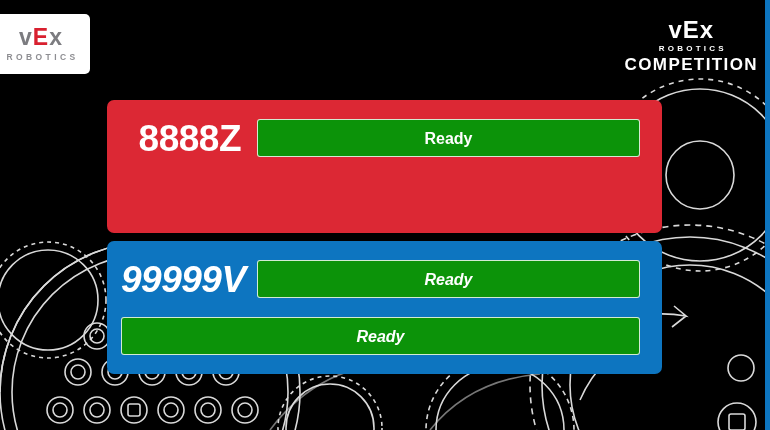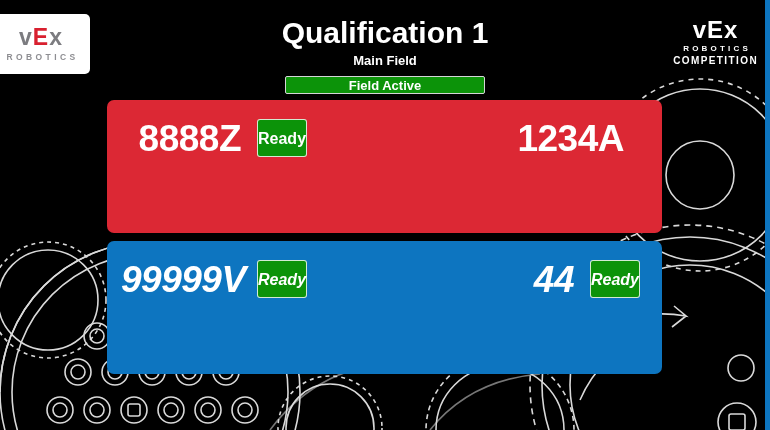--- a/index.html
+++ b/index.html
@@ -86,21 +86,21 @@
   #logo-right .robword {
     font-size: 8px;
     letter-spacing: 3.2px;
     color: #ffffff;
     font-weight: bold;
     margin-top: 2px;
     margin-left: 3px;
     white-space: nowrap;
   }
   #logo-right .compword {
-    font-size: 10px;
+    font-size: 17px;
     letter-spacing: 1.4px;
     color: #ffffff;
     font-weight: bold;
     margin-top: 2px;
     white-space: nowrap;
   }
 
   
   #header {
     position: absolute;
@@ -142,20 +142,21 @@
   .alliance {
     position: absolute;
     left: 107px;
     width: 555px;
     height: 133px;
     border-radius: 7px;
     z-index: 3;
     box-sizing: border-box;
     padding: 13px 22px 13px 14px;
     display: flex;
+    flex-direction: column;
     justify-content: space-between;
   }
   #alliance-red {
     top: 100px;
     background: #dc2834;
   }
   #alliance-blue {
     top: 241px;
     background: #0d75c0;
     font-style: italic;
@@ -279,40 +280,33 @@
     <div class="vexword"><span>v</span><span class="e">E</span><span>x</span></div>
     <div class="robword">ROBOTICS</div>
   </div>
 
   <div id="logo-right">
     <div class="vexword"><span>v</span><span>E</span><span>x</span></div>
     <div class="robword">ROBOTICS</div>
     <div class="compword">COMPETITION</div>
   </div>
 
-  <div id="header">
-    <div id="match-title">Qualification 1</div>
-    <div id="field-name">Main Field</div>
-    <div id="field-status-badge">Field Active</div>
-  </div>
 
   <div class="alliance" id="alliance-red">
     <div class="team-row">
       <div class="team-number">8888Z</div>
       <div class="team-status status-ready">Ready</div>
     </div>
     <div class="team-row">
-      <div class="team-number">1234A</div>
     </div>
   </div>
 
   <div class="alliance" id="alliance-blue">
     <div class="team-row">
       <div class="team-number">99999V</div>
       <div class="team-status status-ready">Ready</div>
     </div>
     <div class="team-row">
-      <div class="team-number">44</div>
       <div class="team-status status-ready">Ready</div>
     </div>
   </div>
 
 </div>
 
 </body></html>

